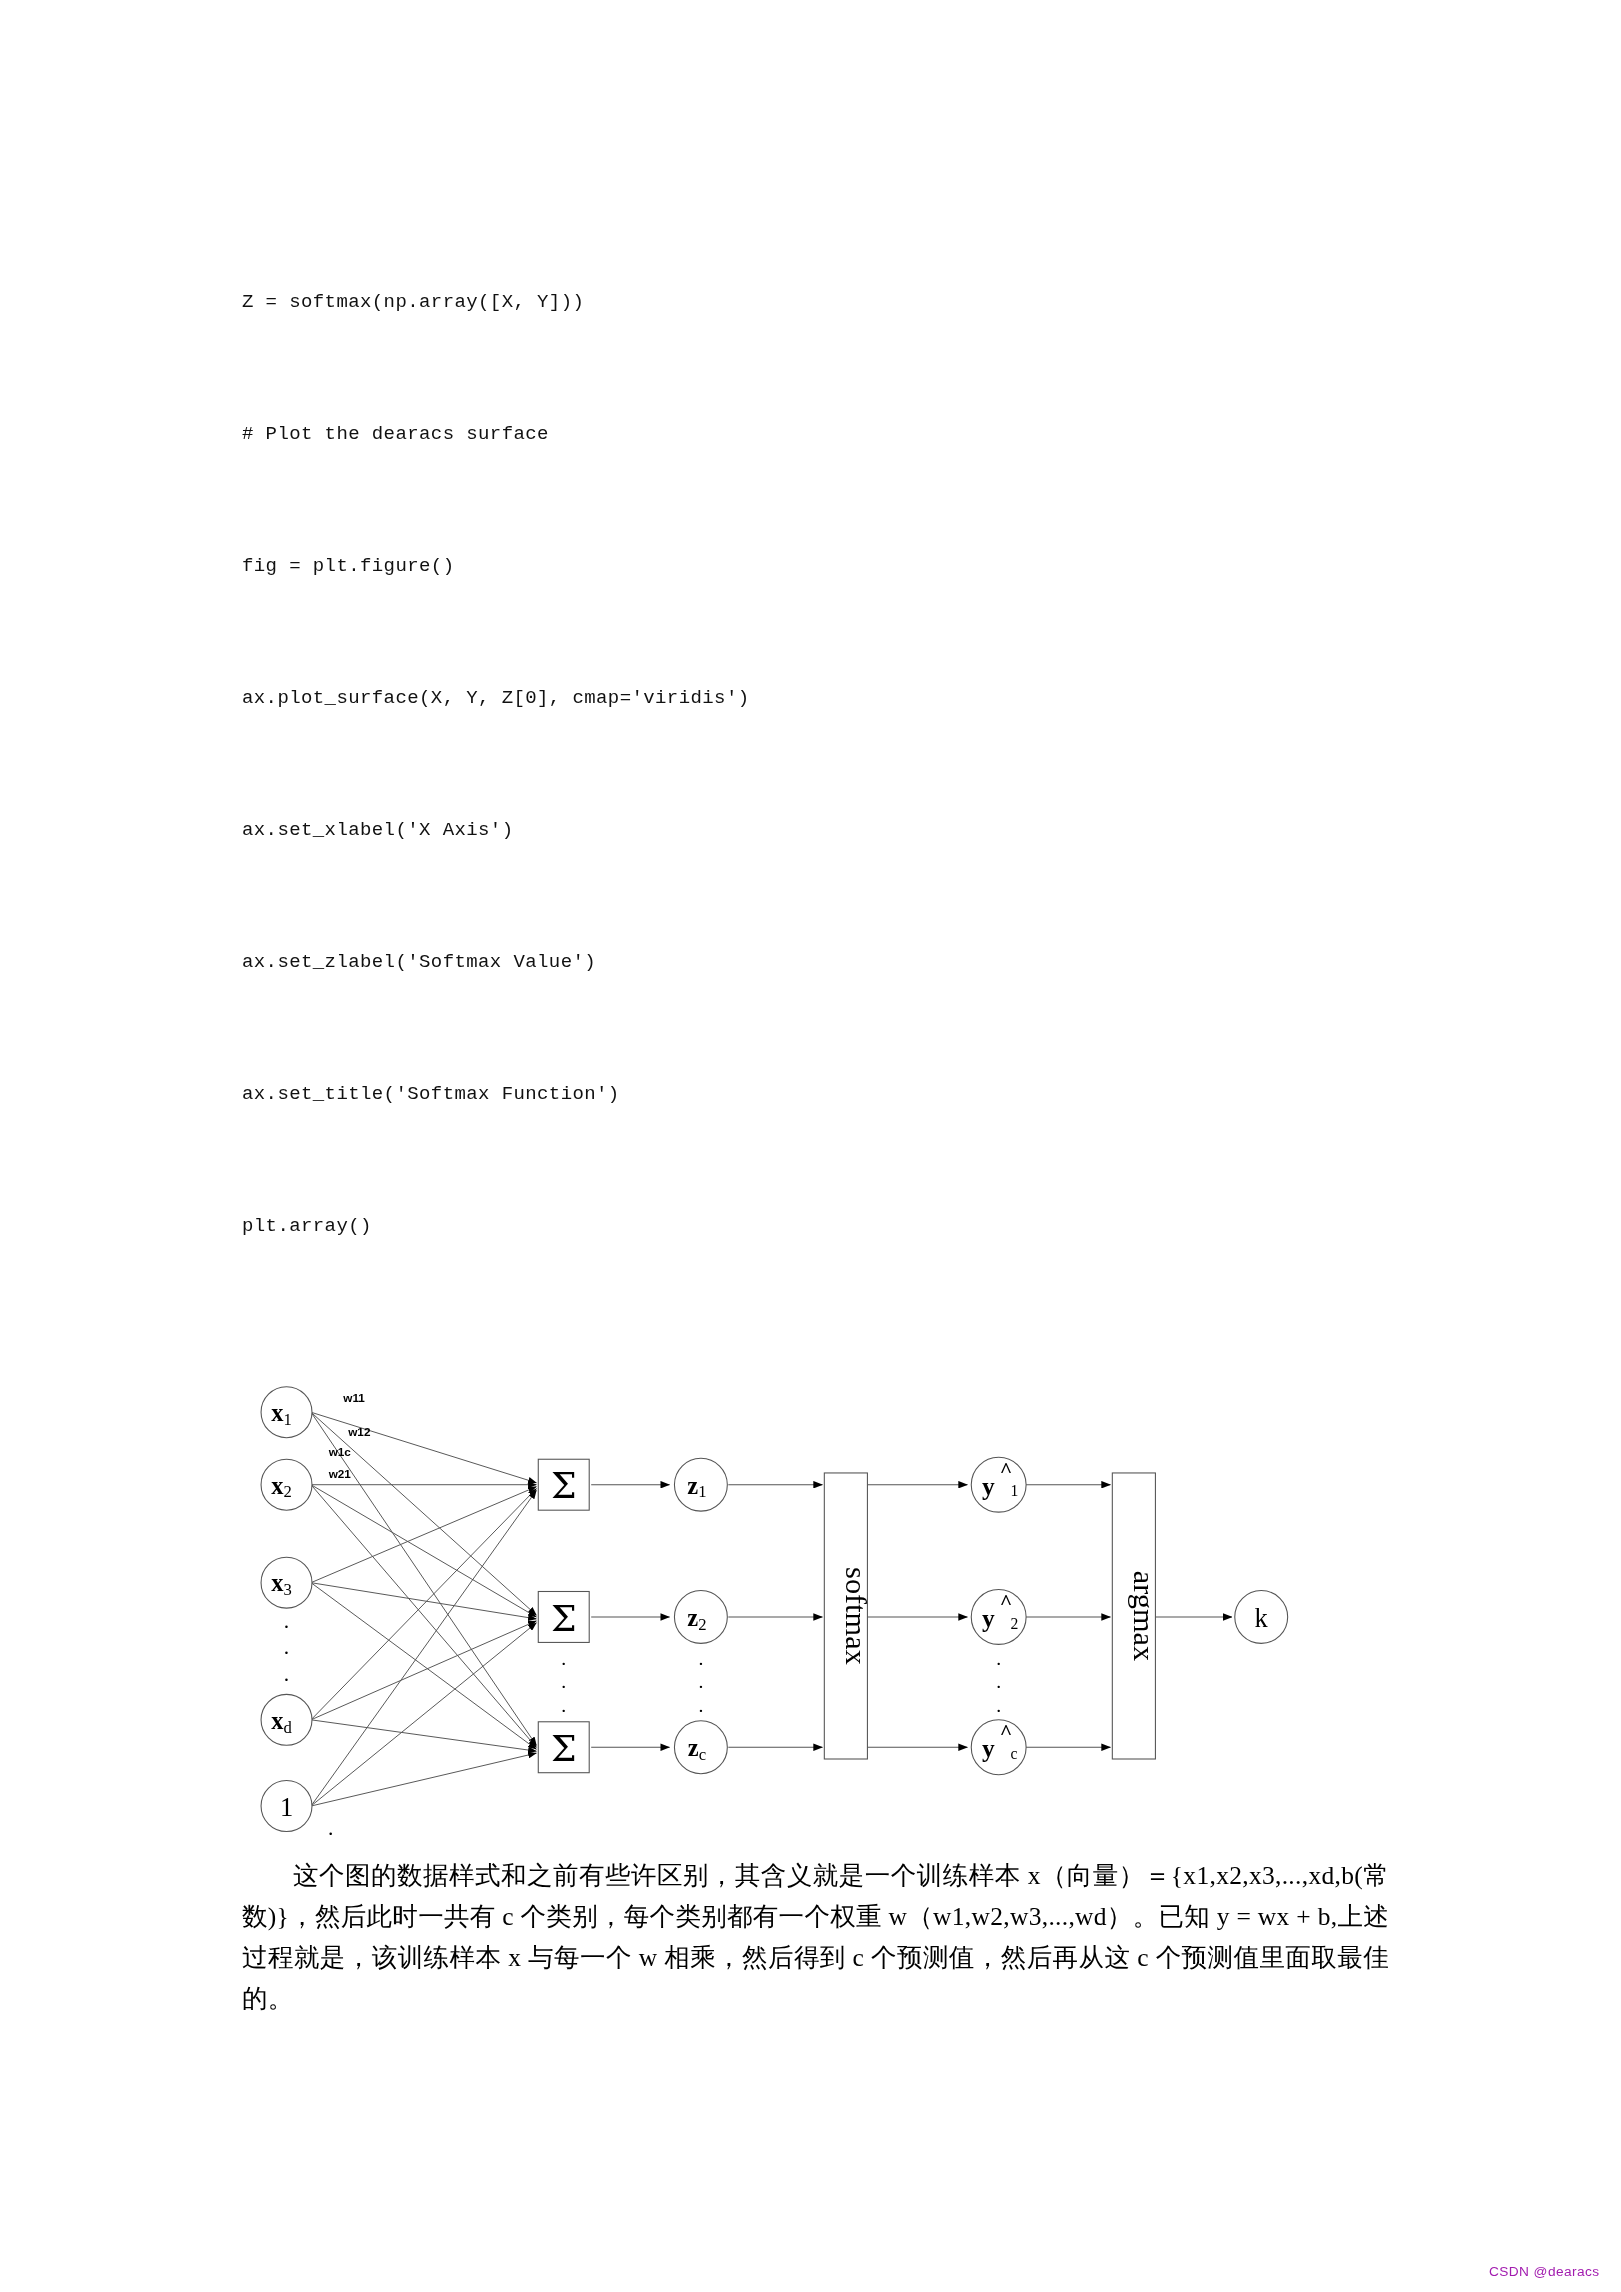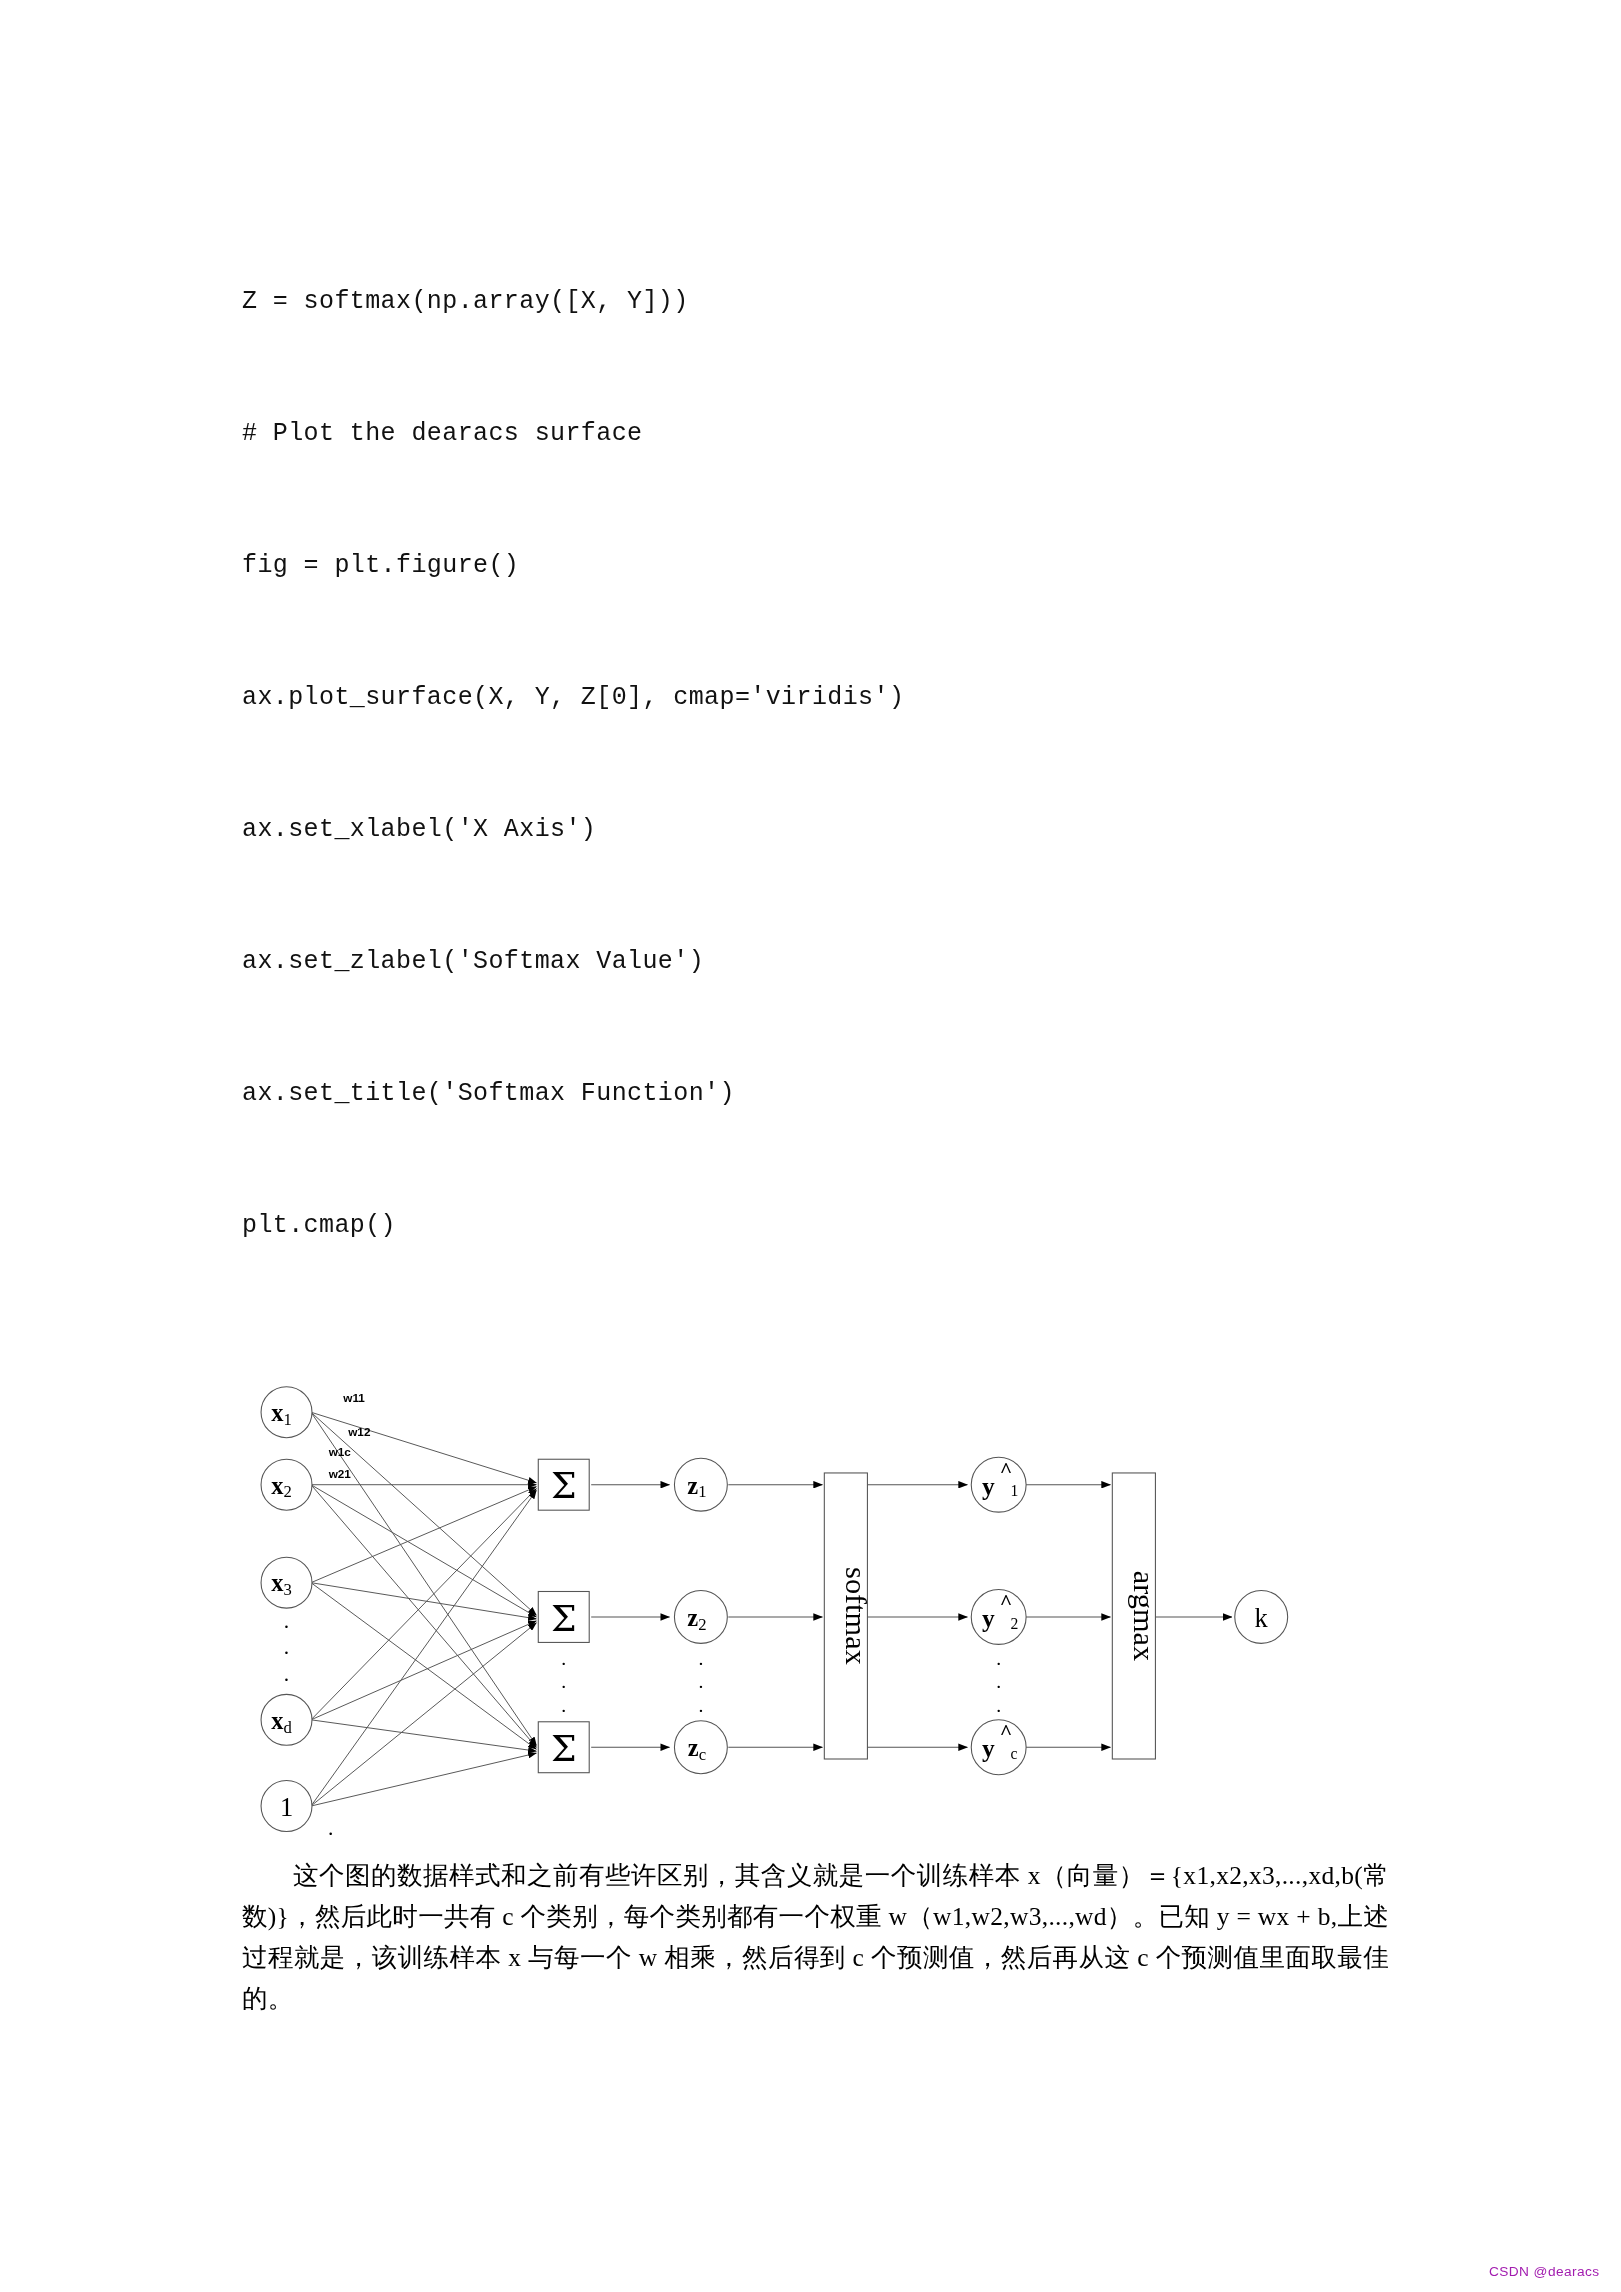--- a/index.html
+++ b/index.html
@@ -25,21 +25,21 @@
   .content {
     position: absolute;
     left: 242px;
     top: 192px;
     width: 1147px;
   }
 
   
   .code-block {
     font-family: "Liberation Mono", "DejaVu Sans Mono", monospace;
-    font-size: 25px;
+    font-size: 19px;
     line-height: 44px;
     letter-spacing: 0.4px;
     color: #111;
     white-space: pre;
   }
   .code-line { white-space: pre; }
 
   
   .figure {
     position: relative;
@@ -77,21 +77,21 @@
   <div class="content">
 
     <div class="code-block">
       <div class="code-line">Z = softmax(np.array([X, Y]))</div>
       <div class="code-line"># Plot the dearacs surface</div>
       <div class="code-line">fig = plt.figure()</div>
       <div class="code-line">ax.plot_surface(X, Y, Z[0], cmap='viridis')</div>
       <div class="code-line">ax.set_xlabel('X Axis')</div>
       <div class="code-line">ax.set_zlabel('Softmax Value')</div>
       <div class="code-line">ax.set_title('Softmax Function')</div>
-      <div class="code-line">plt.cmap()</div>
+      <div class="code-line">plt.array()</div>
     </div>
 
     <div class="figure">
       <svg width="1147" height="480" viewBox="0 0 1170 490" xmlns="http://www.w3.org/2000/svg">
         <defs>
           <marker id="ah" markerWidth="9" markerHeight="7" refX="8.4" refY="3.5" orient="auto">
             <polygon points="0 0, 9 3.5, 0 7" fill="#000"></polygon>
           </marker>
         </defs>
 

